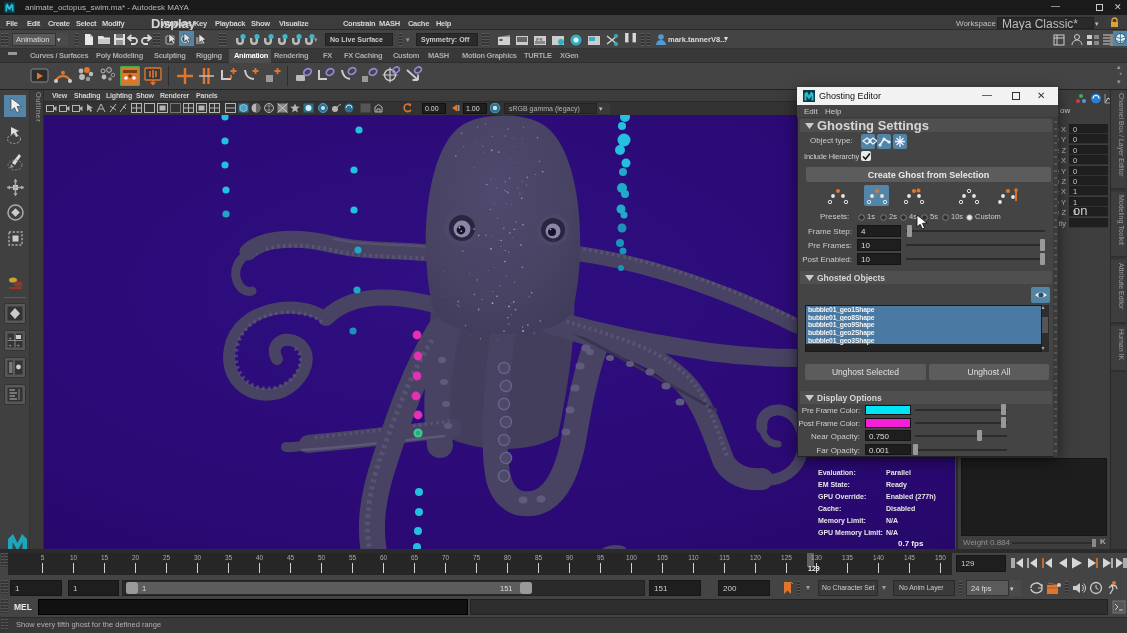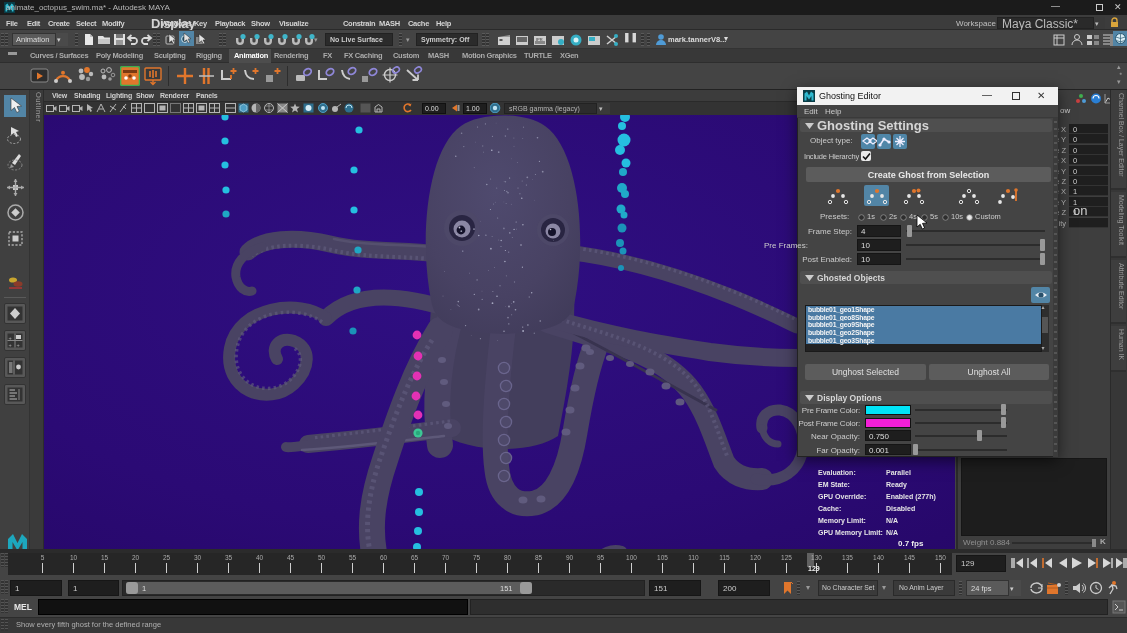--- a/index.html
+++ b/index.html
@@ -3,21 +3,21 @@
 *{margin:0;padding:0;box-sizing:border-box;}
 body{width:1127px;height:633px;overflow:hidden;background:#444444;
  font-family:"Liberation Sans",sans-serif;position:relative;}
 .ic{position:absolute;}
 </style></head><body>
 <div style="position:absolute;left:0px;top:0px;width:1127px;height:15px;background:#1b1b1b;"></div>
 <svg class="ic" style="left:4px;top:2px" width="11" height="11">
     <rect width="11" height="11" fill="#0a3c46"></rect>
     <path d="M1.5 9.5 V3 L3.5 1.5 5.5 5 7.5 1.5 9.5 3 V9.5 H7.8 V5.5 L5.5 8.6 3.2 5.5 V9.5 Z" fill="#2fb9cf"></path>
   </svg>
-<div style="position:absolute;left:6px;top:3px;font-size:8px;line-height:10px;color:#b8b8b8;white-space:nowrap;">animate_octopus_swim.ma* - Autodesk MAYA</div>
+<div style="position:absolute;left:25px;top:3px;font-size:8px;line-height:10px;color:#b8b8b8;white-space:nowrap;">animate_octopus_swim.ma* - Autodesk MAYA</div>
 <div style="position:absolute;left:1051px;top:1px;font-size:9px;line-height:11px;color:#cccccc;white-space:nowrap;">—</div>
 <div class="ic" style="left:1096px;top:4px;width:7px;height:7px;border:1px solid #ccc"></div>
 <div style="position:absolute;left:1114px;top:2px;font-size:9px;line-height:11px;color:#cccccc;white-space:nowrap;">✕</div>
 <div style="position:absolute;left:0px;top:15px;width:1127px;height:15px;background:#3c3c3c;border-bottom:1px solid #2a2a2a;"></div>
 <div style="position:absolute;left:6px;top:19px;font-size:7.5px;line-height:9.5px;color:#d4d4d4;white-space:nowrap;font-weight:bold;letter-spacing:-0.3px;">File</div>
 <div style="position:absolute;left:27px;top:19px;font-size:7.5px;line-height:9.5px;color:#d4d4d4;white-space:nowrap;font-weight:bold;letter-spacing:-0.3px;">Edit</div>
 <div style="position:absolute;left:48px;top:19px;font-size:7.5px;line-height:9.5px;color:#d4d4d4;white-space:nowrap;font-weight:bold;letter-spacing:-0.3px;">Create</div>
 <div style="position:absolute;left:76px;top:19px;font-size:7.5px;line-height:9.5px;color:#d4d4d4;white-space:nowrap;font-weight:bold;letter-spacing:-0.3px;">Select</div>
 <div style="position:absolute;left:102px;top:19px;font-size:7.5px;line-height:9.5px;color:#d4d4d4;white-space:nowrap;font-weight:bold;letter-spacing:-0.3px;">Modify</div>
 <div style="position:absolute;left:131px;top:19px;font-size:13px;line-height:9.5px;color:#d4d4d4;white-space:nowrap;font-weight:bold;letter-spacing:-0.3px;padding-left:20px;">Display</div>
@@ -1097,21 +1097,21 @@
   </svg>
 <div style="position:absolute;left:975px;top:212px;font-size:7.5px;line-height:9.5px;color:#cccccc;white-space:nowrap;">Custom</div>
 <svg class="ic" style="left:916px;top:214px" width="12" height="17">
     <path d="M1 1 L1 13 L4.2 10.3 L6.3 15 L8.6 14 L6.5 9.4 L11 9 Z" fill="#fff" stroke="#000" stroke-width="0.8"></path>
   </svg>
 <div style="position:absolute;left:796px;top:227px;font-size:8px;line-height:10px;color:#cccccc;white-space:nowrap;text-align:right;width:56px;">Frame Step:</div>
 <div style="position:absolute;left:857px;top:225px;width:44px;height:12px;background:#1e1e1e;border:1px solid #151515;"></div>
 <div style="position:absolute;left:861px;top:227px;font-size:8px;line-height:10px;color:#dddddd;white-space:nowrap;">4</div>
 <div style="position:absolute;left:906px;top:230px;width:139px;height:2px;background:#2c2c2c;"></div>
 <div style="position:absolute;left:907px;top:225px;width:5px;height:12px;background:#999999;border-radius:1px;"></div>
-<div style="position:absolute;left:752px;top:241px;font-size:8px;line-height:10px;color:#cccccc;white-space:nowrap;text-align:right;width:56px;">Pre Frames:</div>
+<div style="position:absolute;left:796px;top:241px;font-size:8px;line-height:10px;color:#cccccc;white-space:nowrap;text-align:right;width:56px;">Pre Frames:</div>
 <div style="position:absolute;left:857px;top:239px;width:44px;height:12px;background:#1e1e1e;border:1px solid #151515;"></div>
 <div style="position:absolute;left:861px;top:241px;font-size:8px;line-height:10px;color:#dddddd;white-space:nowrap;">10</div>
 <div style="position:absolute;left:906px;top:244px;width:139px;height:2px;background:#2c2c2c;"></div>
 <div style="position:absolute;left:1040px;top:239px;width:5px;height:12px;background:#999999;border-radius:1px;"></div>
 <div style="position:absolute;left:796px;top:255px;font-size:8px;line-height:10px;color:#cccccc;white-space:nowrap;text-align:right;width:56px;">Post Enabled:</div>
 <div style="position:absolute;left:857px;top:253px;width:44px;height:12px;background:#1e1e1e;border:1px solid #151515;"></div>
 <div style="position:absolute;left:861px;top:255px;font-size:8px;line-height:10px;color:#dddddd;white-space:nowrap;">10</div>
 <div style="position:absolute;left:906px;top:258px;width:139px;height:2px;background:#2c2c2c;"></div>
 <div style="position:absolute;left:1040px;top:253px;width:5px;height:12px;background:#999999;border-radius:1px;"></div>
 <div style="position:absolute;left:800px;top:271px;width:252px;height:13px;background:#4f4f4f;border-radius:2px;"></div>

